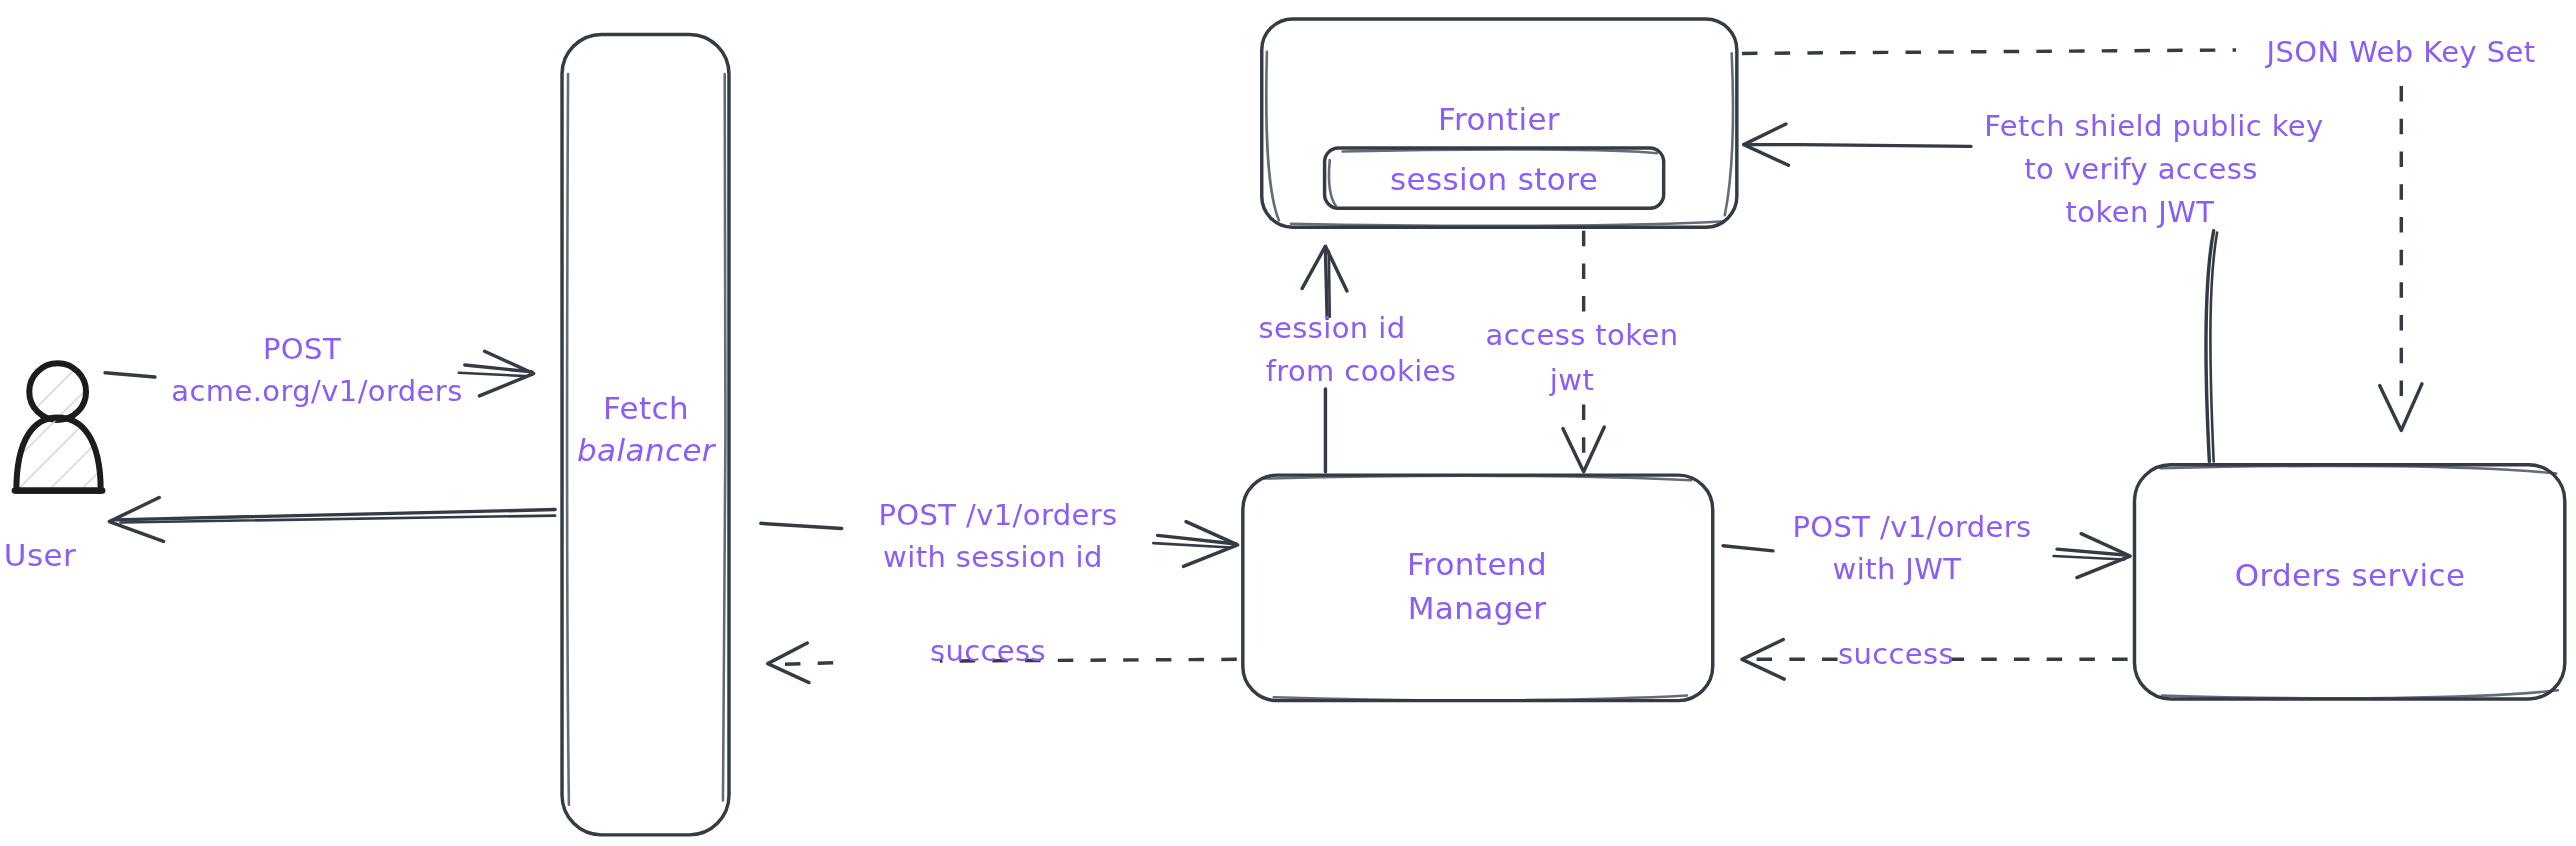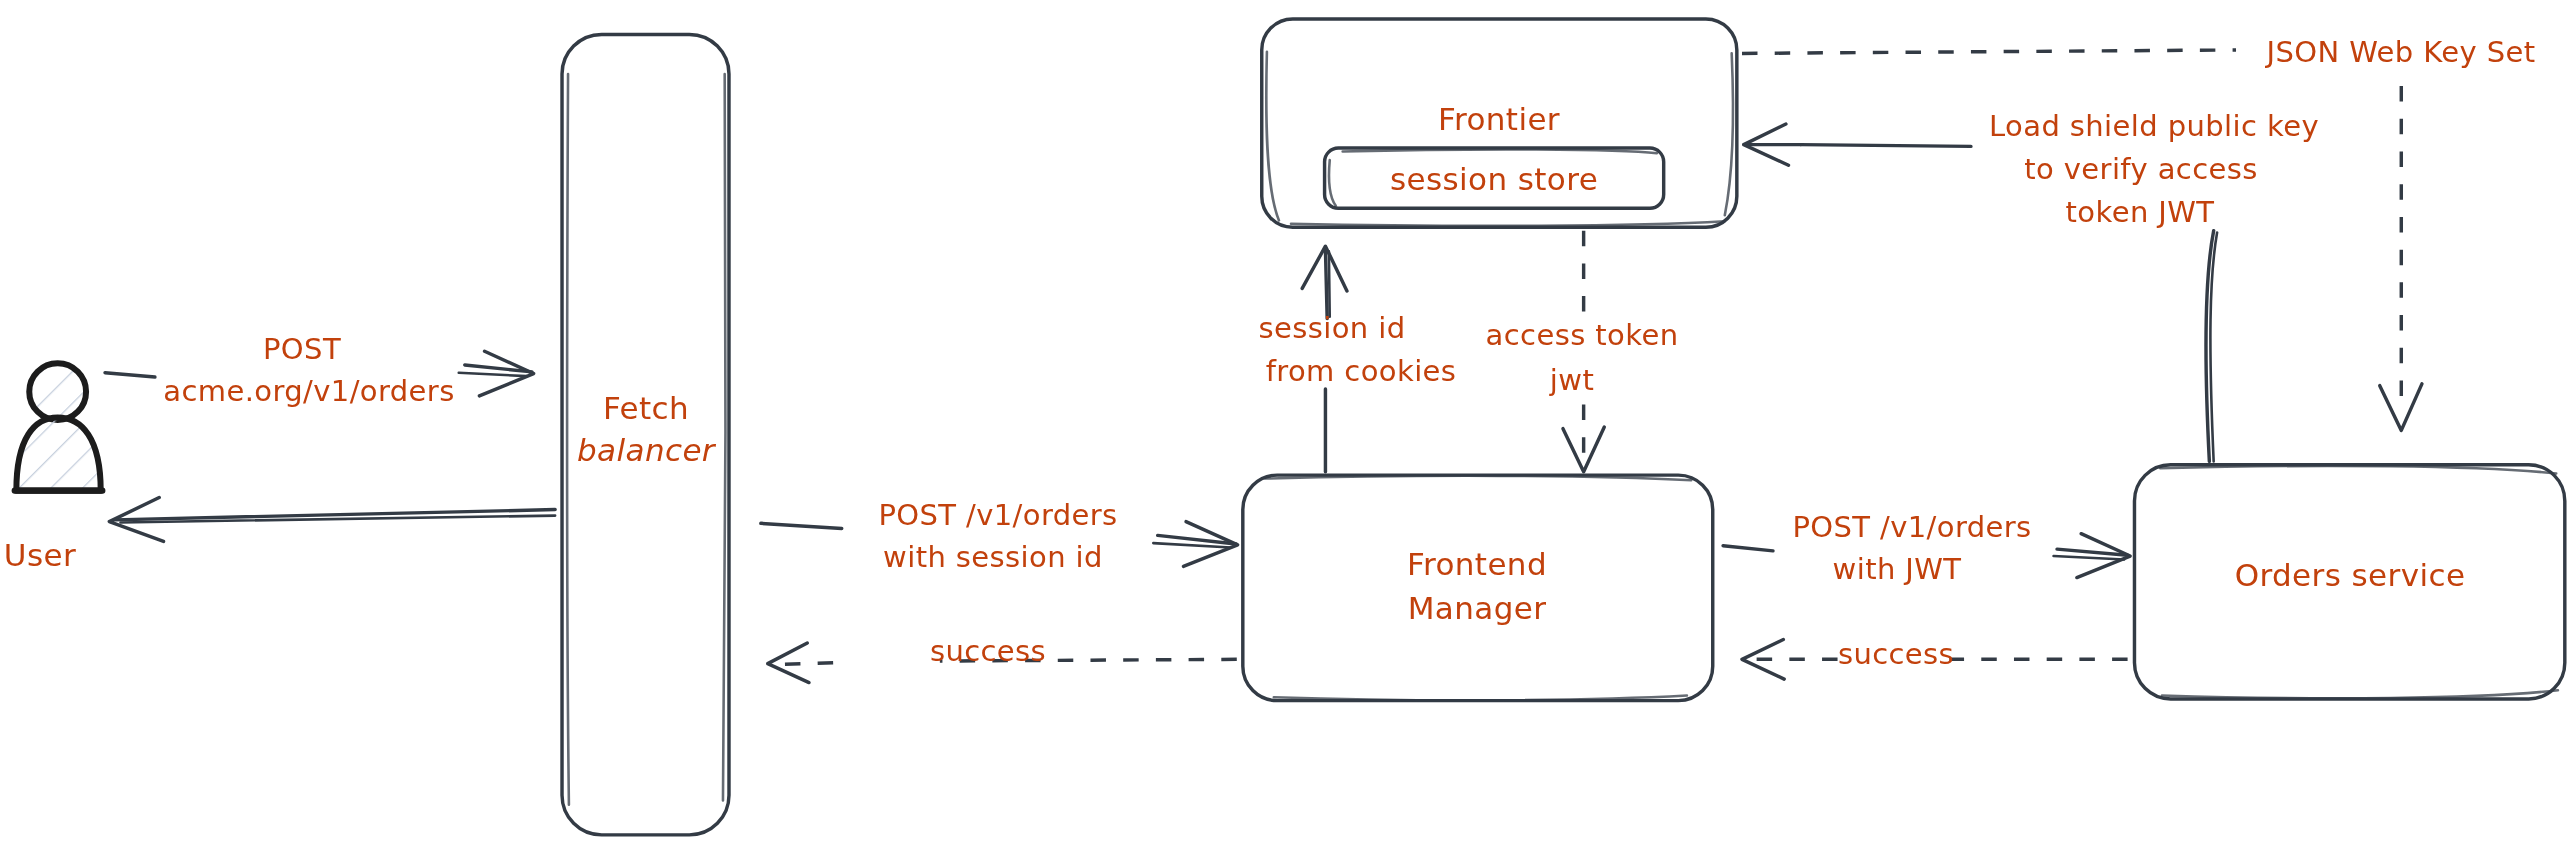--- a/index.html
+++ b/index.html
@@ -64,21 +64,21 @@
   }
   .arrowhead {
     fill: none;
     stroke: #333b45;
     stroke-width: 4;
     stroke-linecap: round;
     stroke-linejoin: round;
   }
   .lbl {
     position: absolute;
-    color: #c2410c;
+    color: #8b5cf6;
     font-family: "DejaVu Sans", sans-serif;
     font-weight: 400;
     letter-spacing: 0.4px;
     white-space: pre;
     text-align: center;
     line-height: 1.24;
     transform: translate(-50%, -50%);
     pointer-events: none;
   }
   .lbl.node-title { font-size: 31px; }
@@ -212,38 +212,38 @@
 
   <div class="lbl node-title" style="left:1499px;top:119px;">Frontier</div>
   <div class="lbl node-title" style="left:1494px;top:179px;">session store</div>
 
   <div class="lbl node-title" style="left:1477px;top:564px;">Frontend</div>
   <div class="lbl node-title" style="left:1477px;top:608px;">Manager</div>
 
   <div class="lbl node-title" style="left:2350px;top:575px;">Orders service</div>
 
   <div class="lbl edge-label" style="left:302px; top:350px;">POST</div>
-  <div class="lbl edge-label" style="left:309px; top:392px;text-align:right;">acme.org/v1/orders</div>
+  <div class="lbl edge-label" style="left:317px; top:392px;text-align:right;">acme.org/v1/orders</div>
 
   <div class="lbl edge-label" style="left:998px;top:516px;">POST /v1/orders</div>
   <div class="lbl edge-label" style="left:993px;top:558px;">with session id</div>
 
   <div class="lbl edge-label" style="left:988px;top:652px;">success</div>
 
   <div class="lbl edge-label" style="left:1332px;top:329px;">session id</div>
   <div class="lbl edge-label" style="left:1325px;top:372px;margin-left:36px;">from cookies</div>
 
   <div class="lbl edge-label" style="left:1582px;top:336px;">access token</div>
   <div class="lbl edge-label" style="left:1572px;top:381px;">jwt</div>
 
   <div class="lbl edge-label" style="left:1912px;top:528px;">POST /v1/orders</div>
   <div class="lbl edge-label" style="left:1897px;top:570px;">with JWT</div>
 
   <div class="lbl edge-label" style="left:1896px;top:655px;">success</div>
 
-  <div class="lbl edge-label" style="left:2154px;top:127px;">Load shield public key</div>
+  <div class="lbl edge-label" style="left:2154px;top:127px;">Fetch shield public key</div>
   <div class="lbl edge-label" style="left:2141px;top:170px;">to verify access</div>
   <div class="lbl edge-label" style="left:2140px;top:213px;">token JWT</div>
 
   <div class="lbl edge-label" style="left:2401px;top:53px;">JSON Web Key Set</div>
 
 </div>
 
 
 </body></html>

